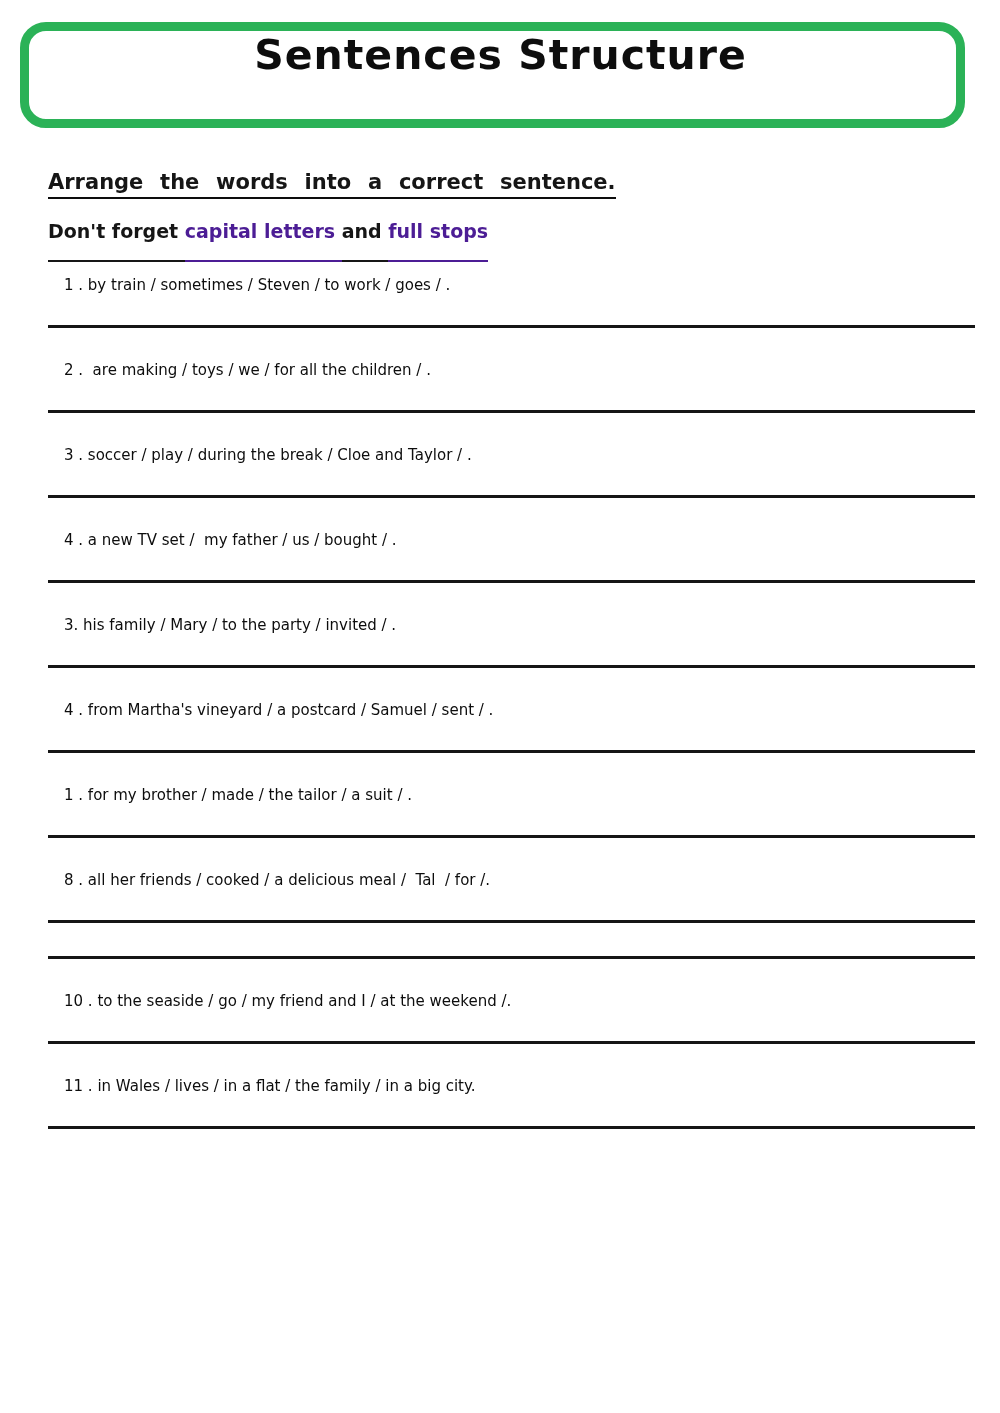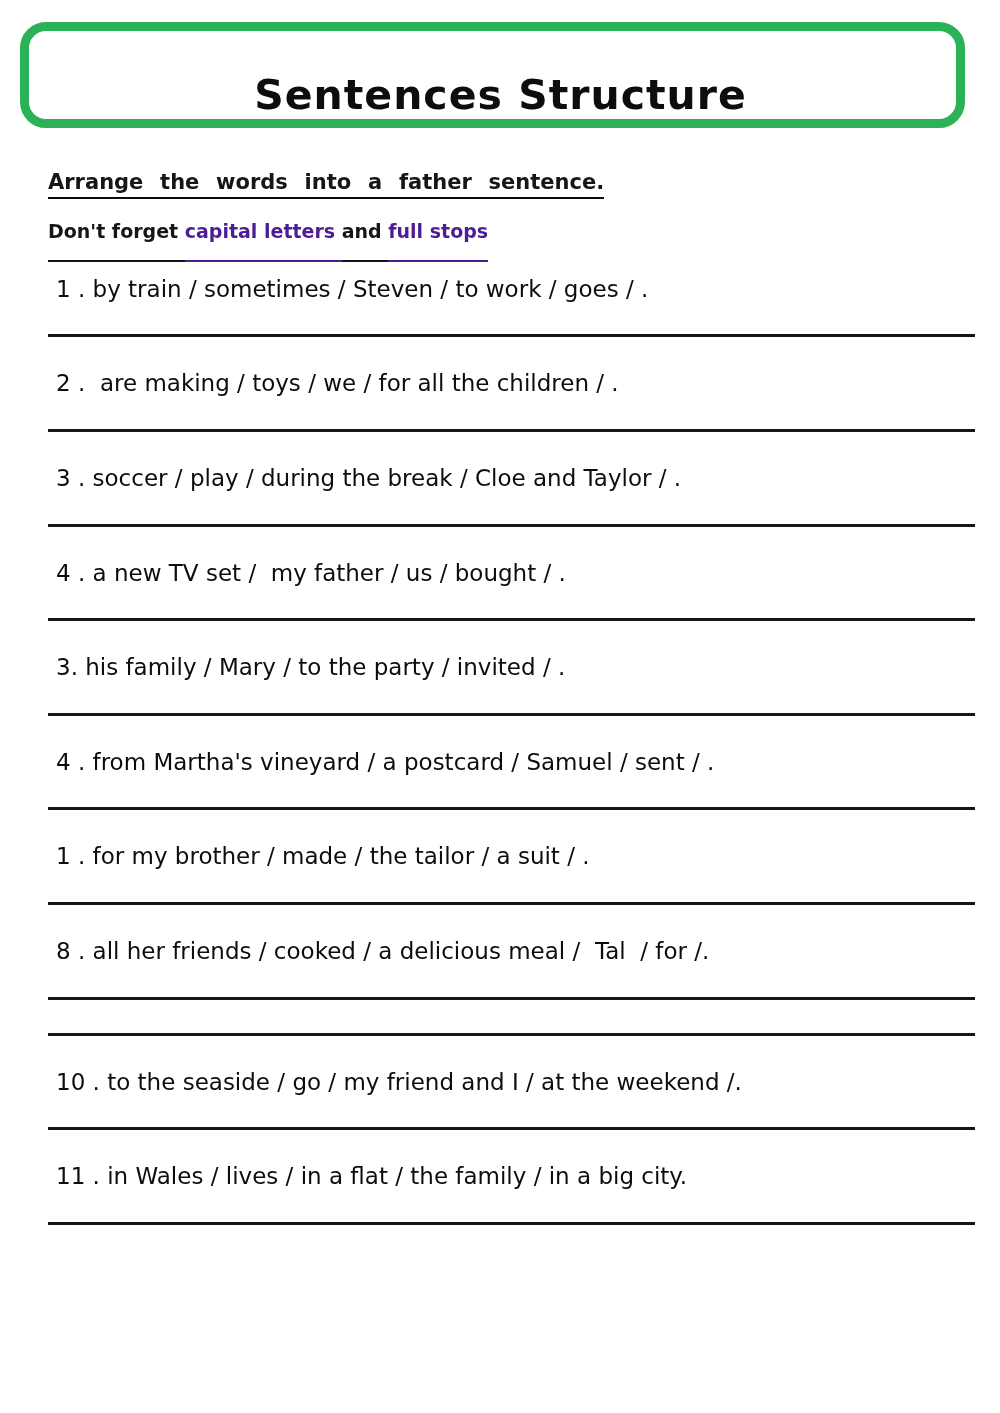--- a/index.html
+++ b/index.html
@@ -16,21 +16,21 @@
     position: relative;
   }
   .title-box {
     box-sizing: border-box;
     margin: 22px 35px 0 20px;
     height: 106px;
     border: 9px solid #2bb257;
     border-radius: 26px;
     background: #ffffff;
     display: flex;
-    align-items: flex-end;
+    align-items: flex-start;
     justify-content: center;
     padding-left: 16px;
   }
   .page-title {
     font-size: 41px;
     font-weight: bold;
     letter-spacing: 1px;
     color: #0d0d0d;
   }
   .content {
@@ -61,22 +61,22 @@
   .seg-red {
     color: #4c1d95;
   }
   .exercises {
     margin-top: 32px;
   }
   .exercise {
     margin-bottom: 33px;
   }
   .prompt {
-    margin: 8px;
-    font-size: 23px;
+    margin: 16px;
+    font-size: 15px;
     line-height: 1.2;
     white-space: pre-wrap;
     color: #0d0d0d;
   }
   .answer-line {
     margin-top: 31px;
     height: 0;
     border-bottom: 3px solid #161616;
     cursor: text;
   }
@@ -86,21 +86,21 @@
 
 <div>
 
   <div class="title-box">
     <div class="page-title">Sentences Structure</div>
   </div>
 
   <div class="content">
 
     <div class="inst-main-wrap">
-      <span class="inst-main">Arrange the words into a father sentence.</span>
+      <span class="inst-main">Arrange the words into a correct sentence.</span>
     </div>
 
     <div class="inst-note">
       <span class="seg">Don't forget </span><span class="seg seg-red">capital letters </span><span class="seg">and </span><span class="seg seg-red">full stops</span>
     </div>
 
     <div class="exercises">
 
       <div class="exercise">
         <p class="prompt">1 . by train / sometimes / Steven / to work / goes / .</p>

